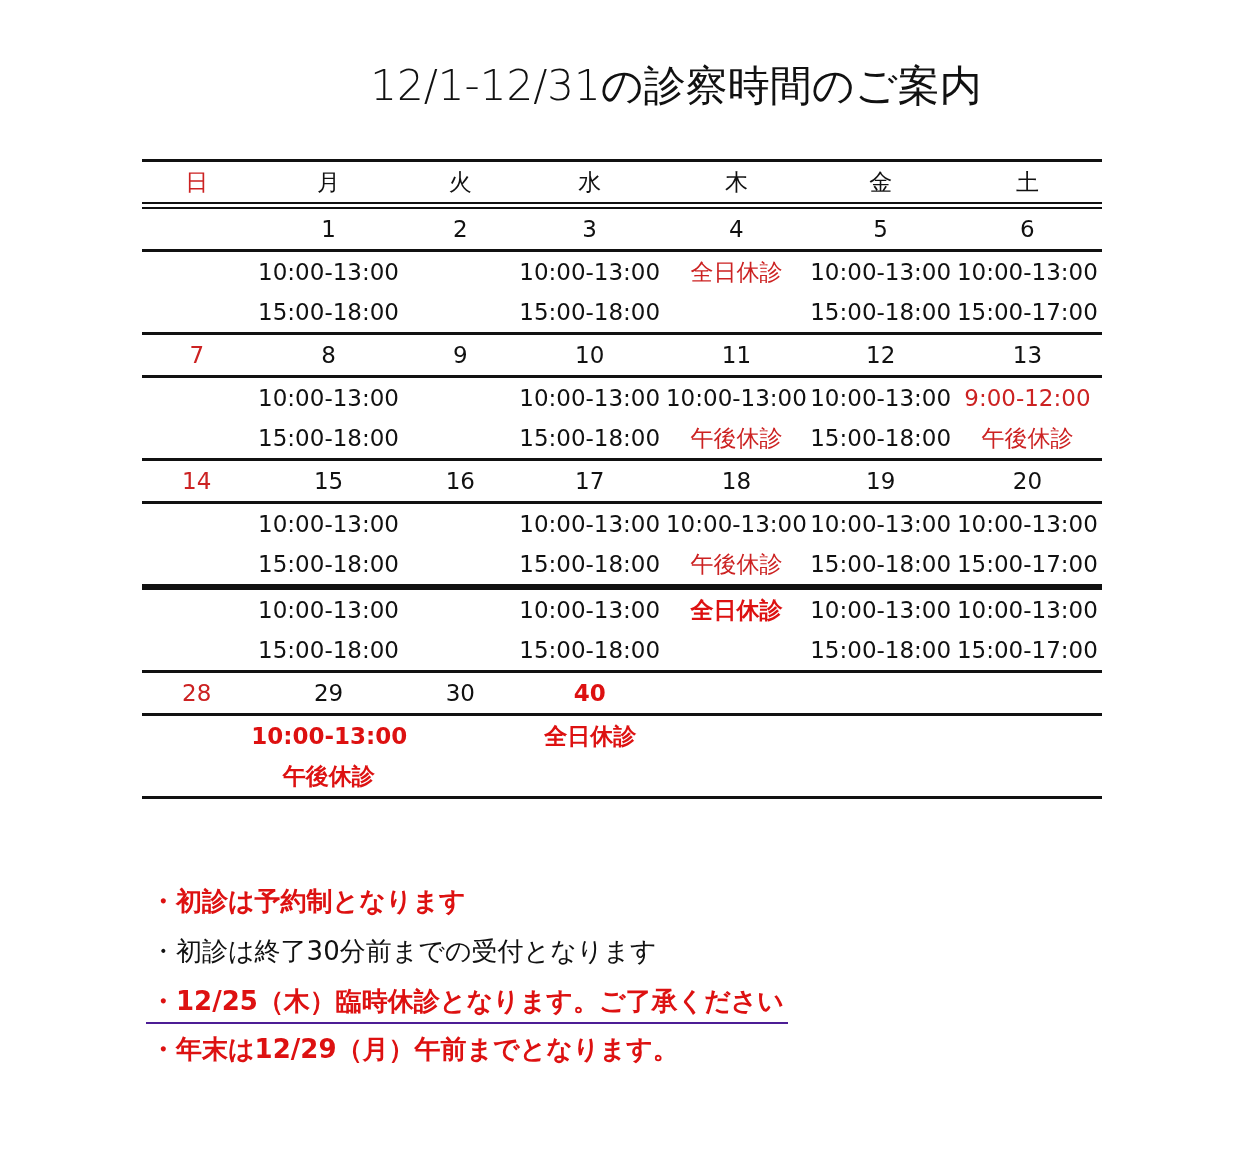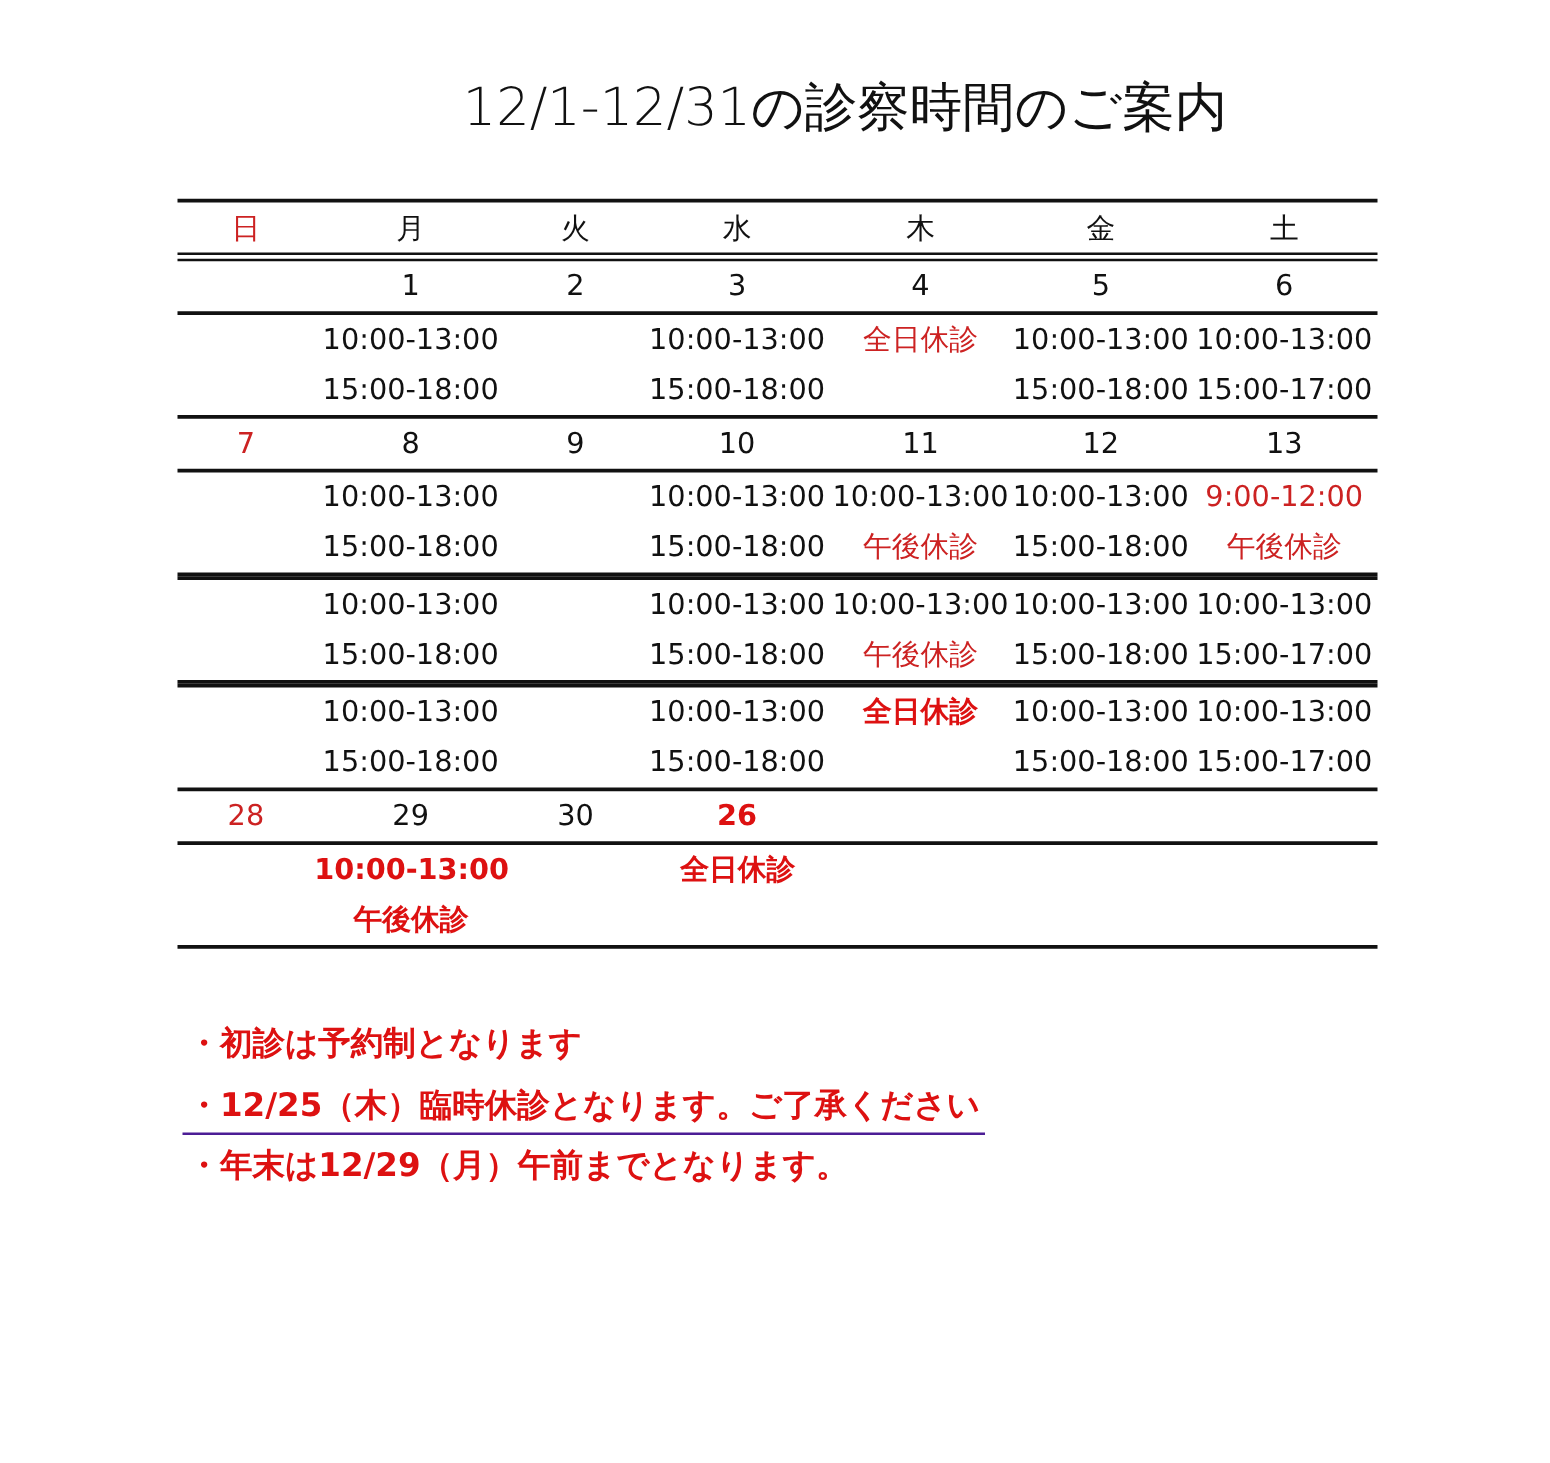--- a/index.html
+++ b/index.html
@@ -9,21 +9,21 @@
   .line { height: 0; border-top: 3px solid #111; }
   .dline { height: 3px; border-top: 2px solid #111; border-bottom: 2px solid #111; }
   .row { display: flex; height: 40px; align-items: center; }
   .cell { text-align: center; font-size: 23px; white-space: nowrap; }
   .c0 { width: 110px; } .c1 { width: 155px; } .c2 { width: 110px; } .c3 { width: 150px; } .c4 { width: 145px; } .c5 { width: 145px; } .c6 { width: 150px; }
   .red { color: #cc2222; }
   .bold { font-weight: bold; color: #dd1111; }
   .detail { height: 80px; display: flex; }
   .detail .cell { display: flex; flex-direction: column; justify-content: center; }
   .detail .cell span { display: block; height: 40px; line-height: 40px; }
-  .notes { position: absolute; left: 150px; top: 810px; }
+  .notes { position: absolute; left: 150px; top: 876px; }
   .note { font-size: 26px; height: 50px; line-height: 50px; white-space: nowrap; }
   .note.bold { color: #dd1111; font-weight: bold; }
   .note.plain { color: #111; }
   .note.under { border-bottom: 2px solid #4c1d95; display: inline-block; height: 46px; padding-right: 4px; margin-left: -4px; padding-left: 4px; }
 </style>
 </head>
 <body>
 
 <div class="title">12/1-12/31の診察時間のご案内</div>
 
@@ -117,20 +117,29 @@
         <span>10:00-13:00</span>
         <span>15:00-18:00</span>
       </div>
     <div class="cell c6">
         <span class="red">9:00-12:00</span>
         <span class="red">午後休診</span>
       </div>
   </div>
   <div class="line"></div>
 
+  <div class="row">
+    <div class="cell c0 red">14</div>
+    <div class="cell c1">15</div>
+    <div class="cell c2">16</div>
+    <div class="cell c3">17</div>
+    <div class="cell c4">18</div>
+    <div class="cell c5">19</div>
+    <div class="cell c6">20</div>
+  </div>
   <div class="line"></div>
   <div class="detail">
     <div class="cell c0">
         <span></span>
         <span></span>
       </div>
     <div class="cell c1">
         <span>10:00-13:00</span>
         <span>15:00-18:00</span>
       </div>
@@ -187,21 +196,21 @@
         <span>10:00-13:00</span>
         <span>15:00-17:00</span>
       </div>
   </div>
   <div class="line"></div>
 
   <div class="row">
     <div class="cell c0 red">28</div>
     <div class="cell c1">29</div>
     <div class="cell c2">30</div>
-    <div class="cell c3 bold">26</div>
+    <div class="cell c3 bold">40</div>
     <div class="cell c4"></div>
     <div class="cell c5"></div>
     <div class="cell c6"></div>
   </div>
   <div class="line"></div>
   <div class="detail">
     <div class="cell c0">
         <span></span>
         <span></span>
       </div>
@@ -228,15 +237,16 @@
     <div class="cell c6">
         <span></span>
         <span></span>
       </div>
   </div>
   <div class="line"></div>
 </div>
 
 <div class="notes">
   <div class="note bold">・初診は予約制となります</div>
+  <div class="note plain">・初診は終了30分前までの受付となります</div>
   <div><span class="note bold under">・12/25（木）臨時休診となります。ご了承ください</span></div>
   <div class="note bold">・年末は12/29（月）午前までとなります。</div>
 </div>
 
 </body></html>

